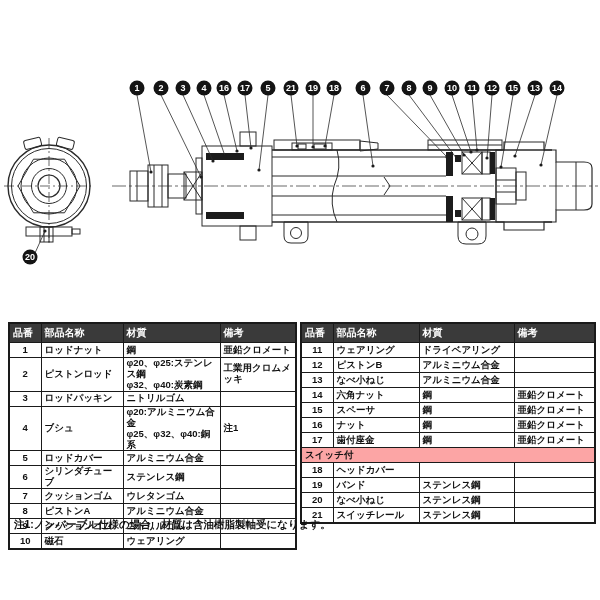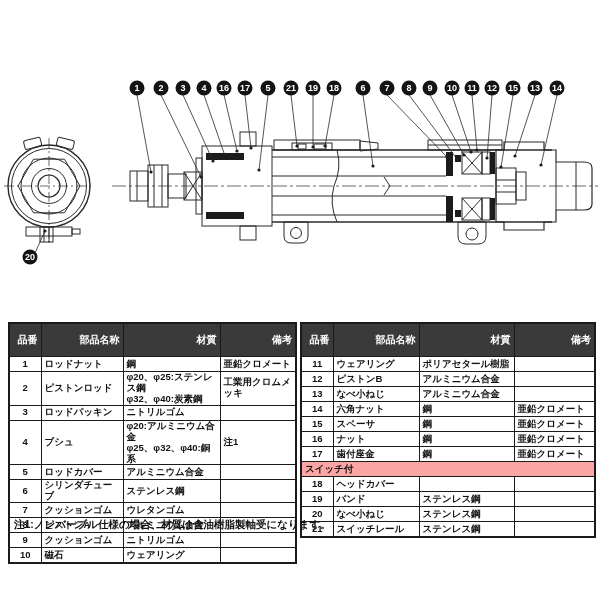--- a/index.html
+++ b/index.html
@@ -12,21 +12,21 @@
     position:absolute;top:301px;left:10px;font-size:11.5px;font-weight:bold;
     letter-spacing:.2px;white-space:nowrap;
   }
   .tables{
     position:absolute;top:322px;left:8px;width:584px;display:flex;gap:3px;align-items:flex-start;
   }
   table{border-collapse:collapse;table-layout:fixed;font-size:9.5px;font-weight:bold;}
   table.left{width:287px;}
   table.right{width:294px;}
   th{
-    background:#3a3a3a;color:#fff;text-align:right;padding:9px 3px;font-size:10px;
+    background:#3a3a3a;color:#fff;text-align:left;padding:2px 3px;font-size:10px;
     border:1px solid #1a1a1a;height:13px;overflow:hidden;white-space:nowrap;
   }
   td{
     border-left:1px solid #1a1a1a;border-right:1px solid #1a1a1a;
     border-top:1.6px solid #1a1a1a;border-bottom:1.6px solid #1a1a1a;
     padding:0 3px;height:14px;overflow:hidden;white-space:pre-line;line-height:1.15;
   }
   table{border:2px solid #1a1a1a;}
   td.num{text-align:center;padding:0 1px;}
   td.divider{background:#fca5a5;}
@@ -330,21 +330,21 @@
           <th>品番</th>
           <th>部品名称</th>
           <th>材質</th>
           <th>備考</th>
         </tr>
       </thead>
       <tbody id="tbody-right">
           <tr>
             <td class="num">11</td>
             <td>ウェアリング</td>
-            <td>ポリアセタール樹脂</td>
+            <td>ドライベアリング</td>
             <td></td>
           </tr>
           <tr>
             <td class="num">12</td>
             <td>ピストンB</td>
             <td>アルミニウム合金</td>
             <td></td>
           </tr>
           <tr>
             <td class="num">13</td>

